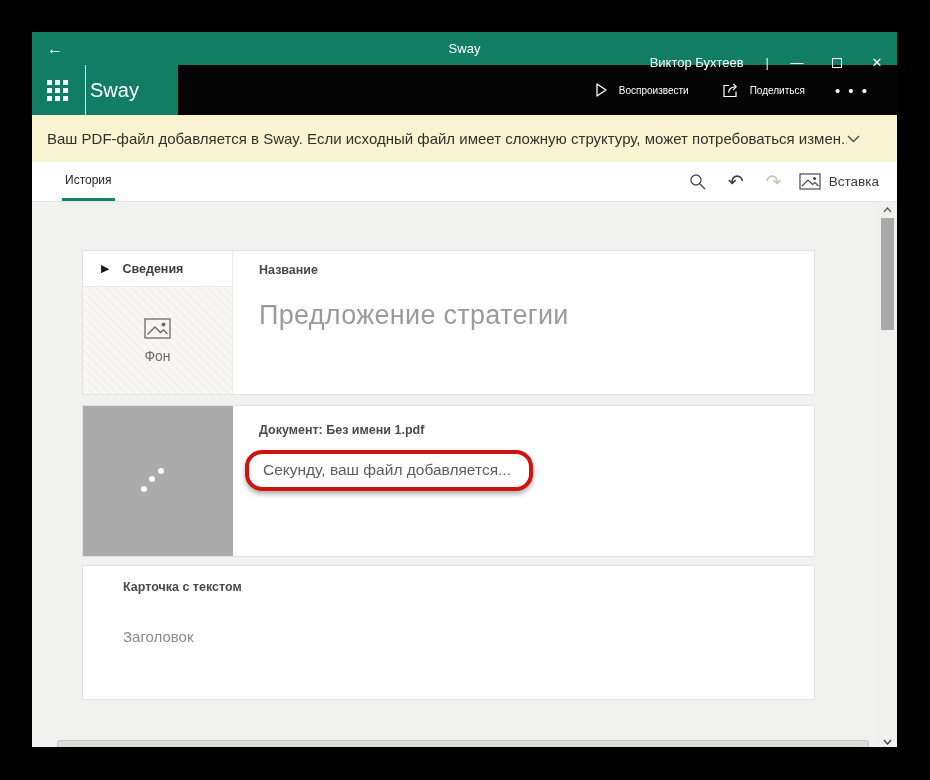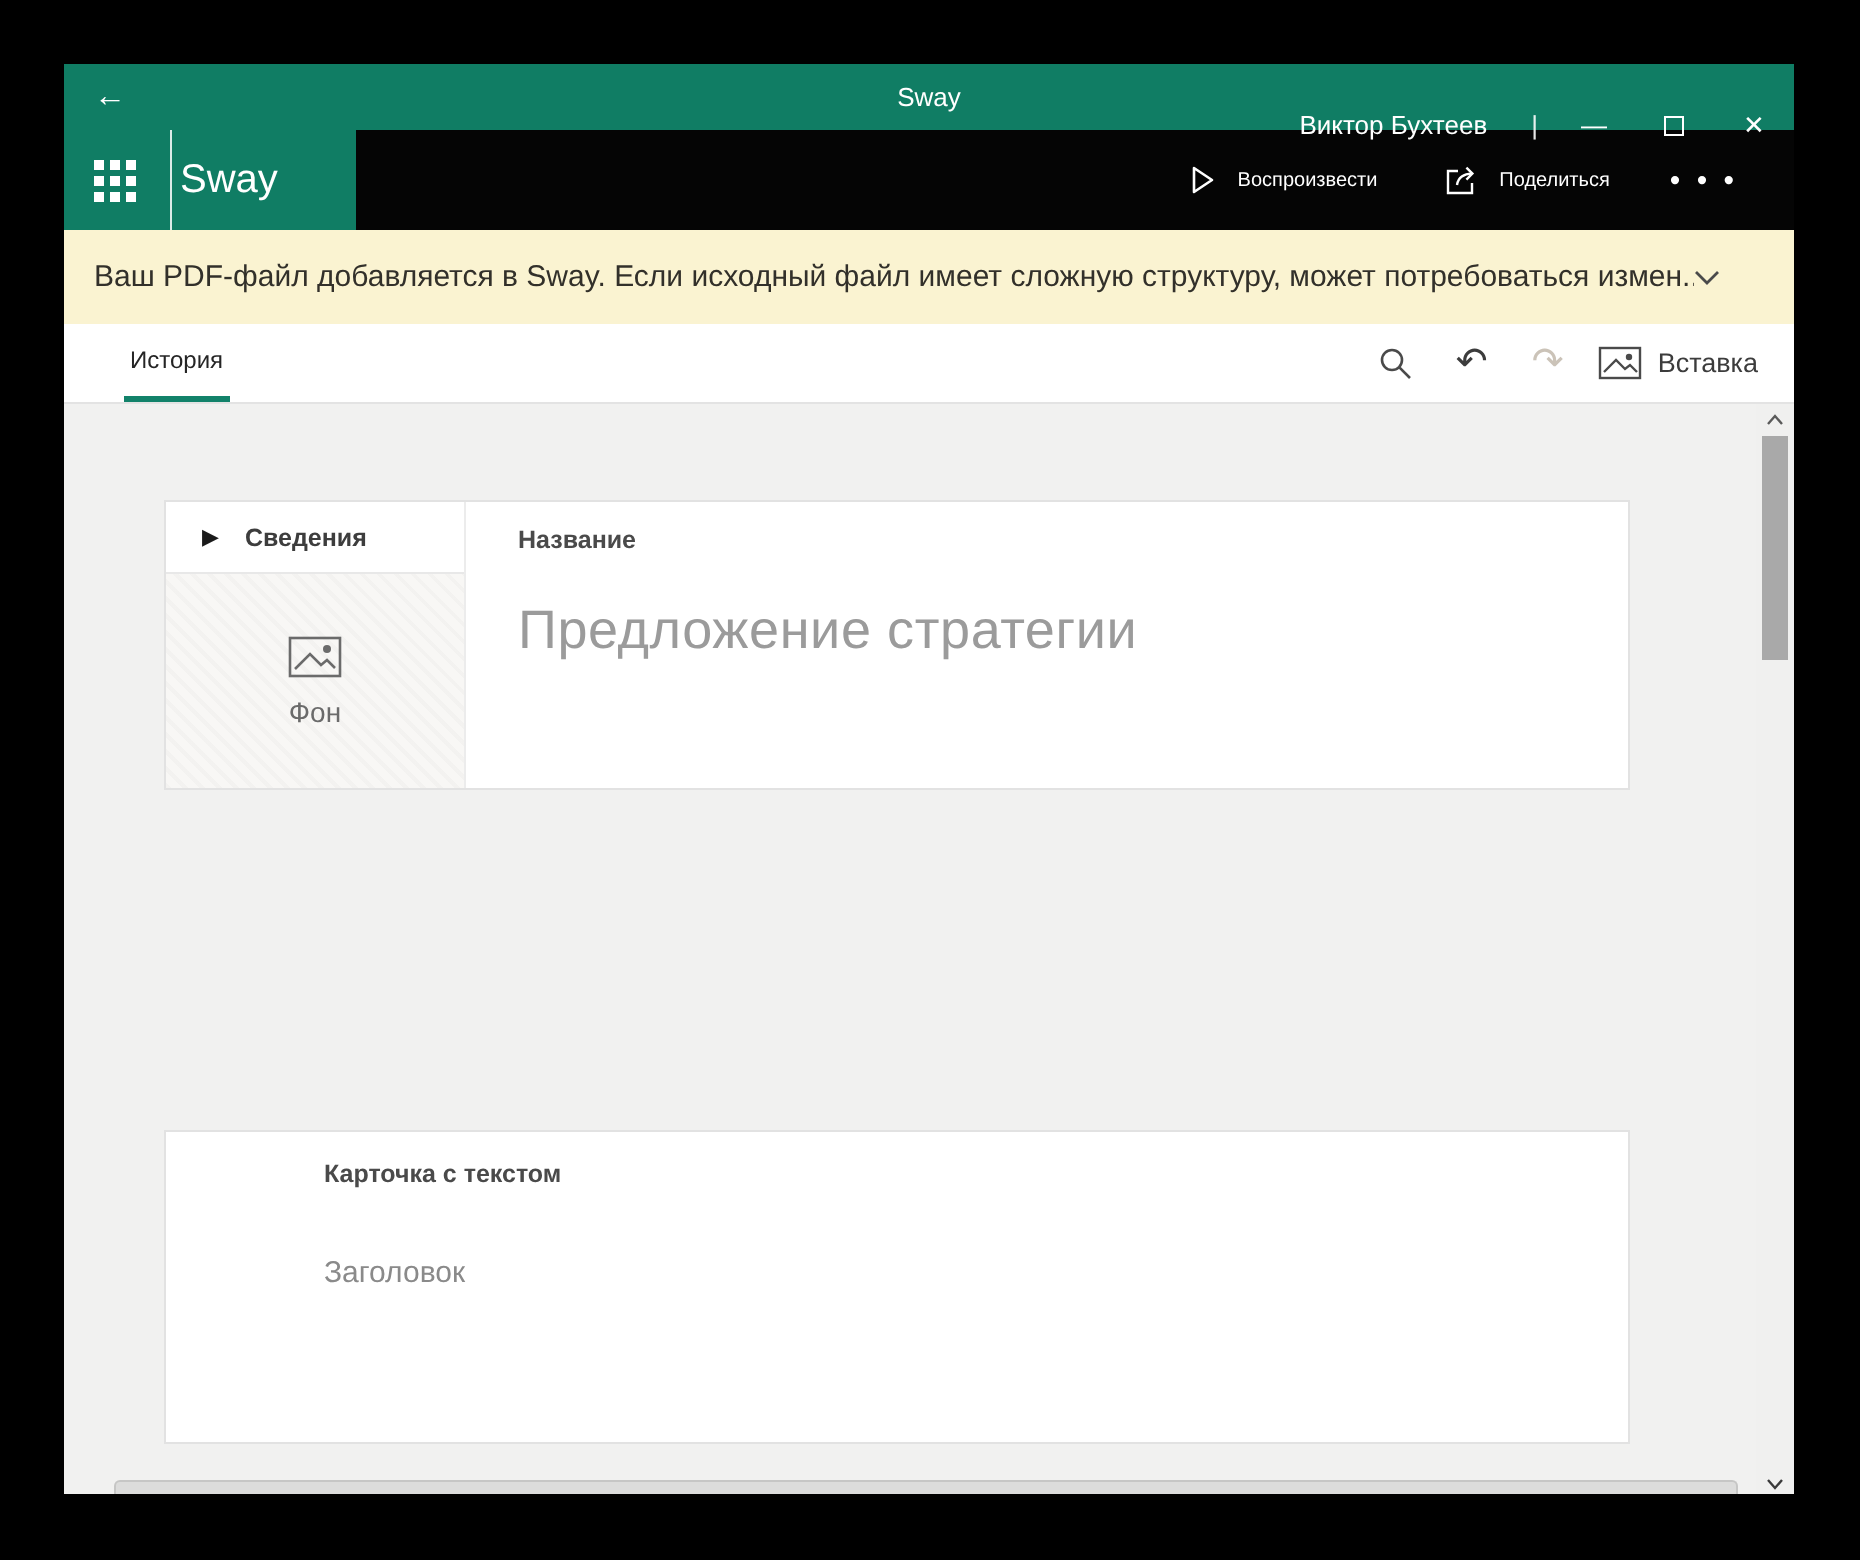--- a/index.html
+++ b/index.html
@@ -40,21 +40,21 @@
   .tool { width:38px; height:100%; display:flex; align-items:center; justify-content:center; cursor:pointer; line-height:0; }
   .tool.glyph { font-size:19px; color:#3c3c3c; line-height:1; }
   .tool.disabled { color:#cbc3b8; cursor:default; }
   .insert-btn { display:flex; align-items:center; gap:8px; font-size:13.5px; color:#3c3c3c; padding:0 6px; cursor:pointer; }
 
   
   .content { position:relative; height:545px; background:#f1f1f0; overflow:hidden; }
   .card { position:absolute; left:50px; width:733px; background:#fff; border:1px solid #e2e2e2; display:flex; }
   .card1 { top:48px; height:145px; }
   .card2 { top:203px; height:152px; }
-  .card3 { top:363px; height:157px; display:block;padding-left:39px; }
+  .card3 { top:363px; height:135px; display:block; }
 
   .c1-left { width:150px; flex:none; border-right:1px solid #ececec; display:flex; flex-direction:column;
              background-color:#f8f7f5;
              background-image:repeating-linear-gradient(45deg, rgba(0,0,0,.02) 0 2px, transparent 2px 6px); }
   .c1-details { height:36px; background:#fff; border-bottom:1px solid #e8e8e8; display:flex; align-items:center; padding-left:18px; gap:13px; cursor:pointer; }
   .c1-details .arrow { font-size:11px; color:#1a1a1a; }
   .c1-details .lbl { font-size:12.5px; font-weight:700; color:#3d3d3d; }
   .c1-fon { flex:1; display:flex; flex-direction:column; align-items:center; justify-content:center; gap:9px; cursor:pointer; }
   .c1-fon .lbl { font-size:14px; color:#6b6b6b; }
   .c1-body { flex:1; padding:12px 0 0 26px; }
@@ -208,20 +208,35 @@
           </span>
           <span class="lbl">Фон</span>
         </div>
       </div>
       <div class="c1-body">
         <div class="field-label">Название</div>
         <div class="big-title">Предложение стратегии</div>
       </div>
     </div>
 
+    <div class="card card2">
+      <div class="c2-thumb">
+        <span>
+          <span class="dot" style="left:58px; top:80px; width:6px; height:6px;"></span>
+          <span class="dot" style="left:66px; top:70px; width:6px; height:6px;"></span>
+          <span class="dot" style="left:75px; top:62px; width:6px; height:6px;"></span>
+        </span>
+      </div>
+      <div class="c2-body">
+        <div class="field-label">Документ: Без имени 1.pdf</div>
+        <div class="status-wrap">
+          <span class="status-text">Секунду, ваш файл добавляется...</span>
+        </div>
+      </div>
+    </div>
 
     <div class="card card3">
       <div class="c3-body">
         <div class="field-label">Карточка с текстом</div>
         <div class="c3-placeholder">Заголовок</div>
       </div>
     </div>
 
     <div class="peek-bar"></div>
 

